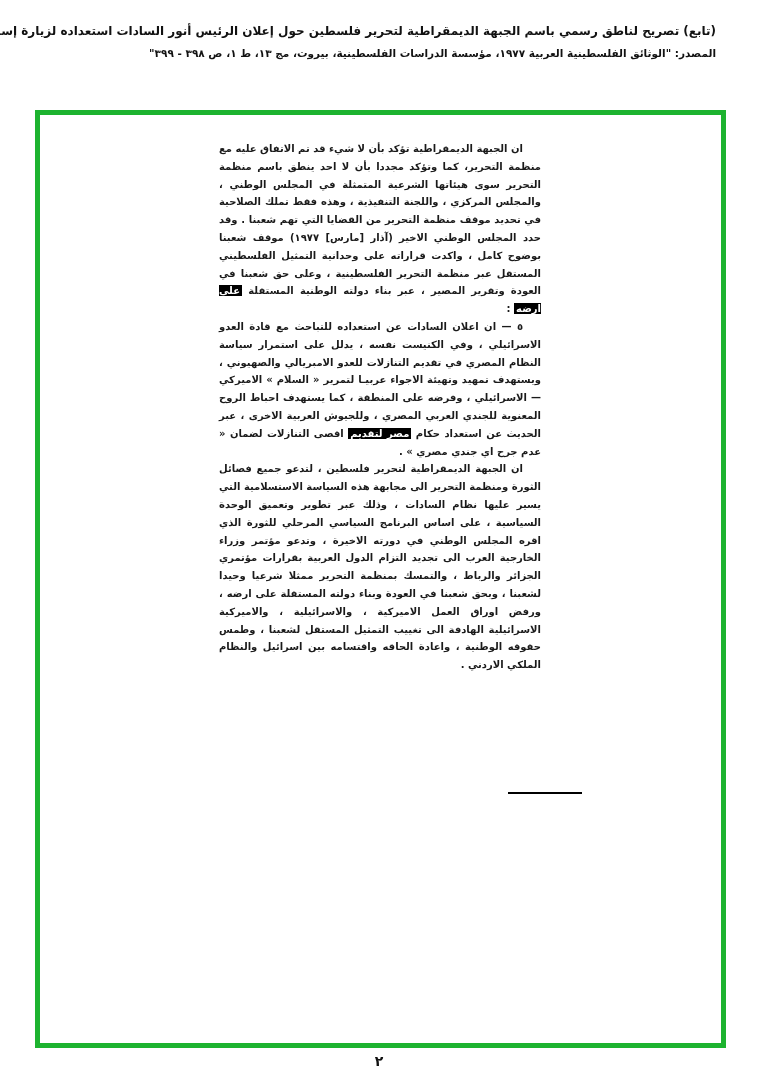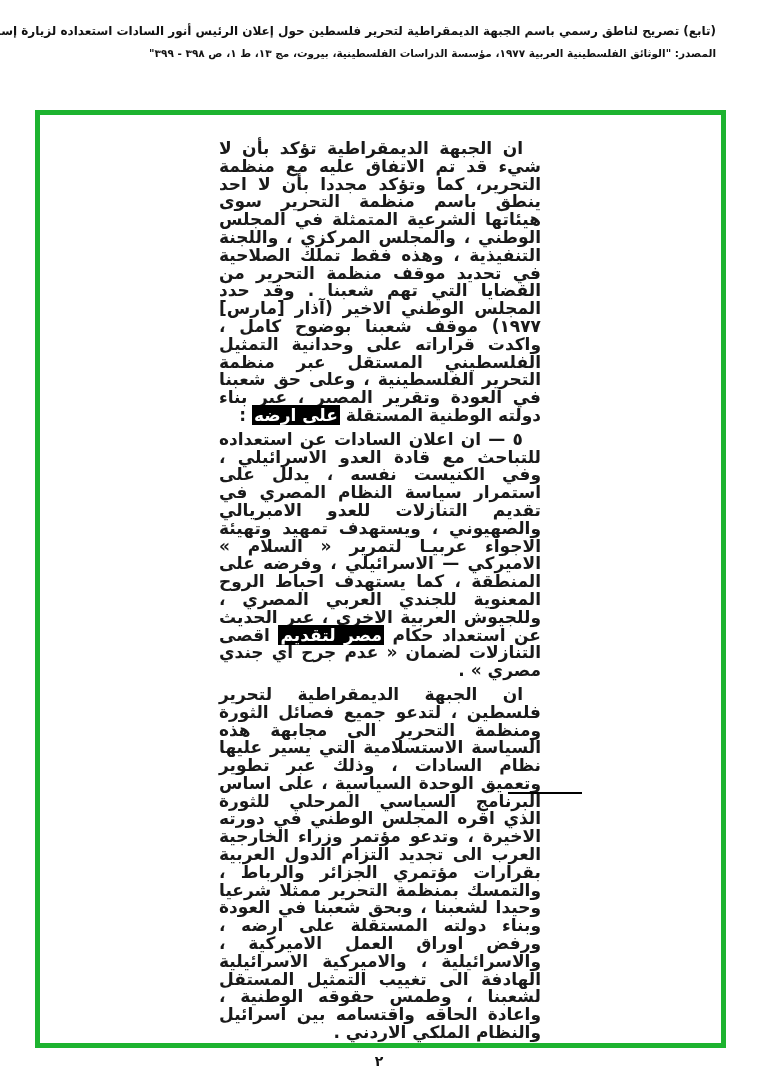--- a/index.html
+++ b/index.html
@@ -38,27 +38,27 @@
     border: 5px solid #1db32f;
     background: #ffffff;
   }
   .text-col {
     position: absolute;
     top: 25px;
     right: 180px;
     width: 322px;
     direction: rtl;
     text-align: justify;
-    font-size: 17px;
+    font-size: 10px;
     line-height: 17.8px;
     font-weight: bold;
     color: #1a1a1a;
   }
   .para { text-indent: 18px; }
-  .para + .para { margin-top: 6px; }
+  .para + .para { }
   .hl {
     background: #000000;
     color: #ffffff;
     padding: 0 2px;
   }
   .footnote-rule {
     position: absolute;
     top: 677px;
     left: 468px;
     width: 74px;

